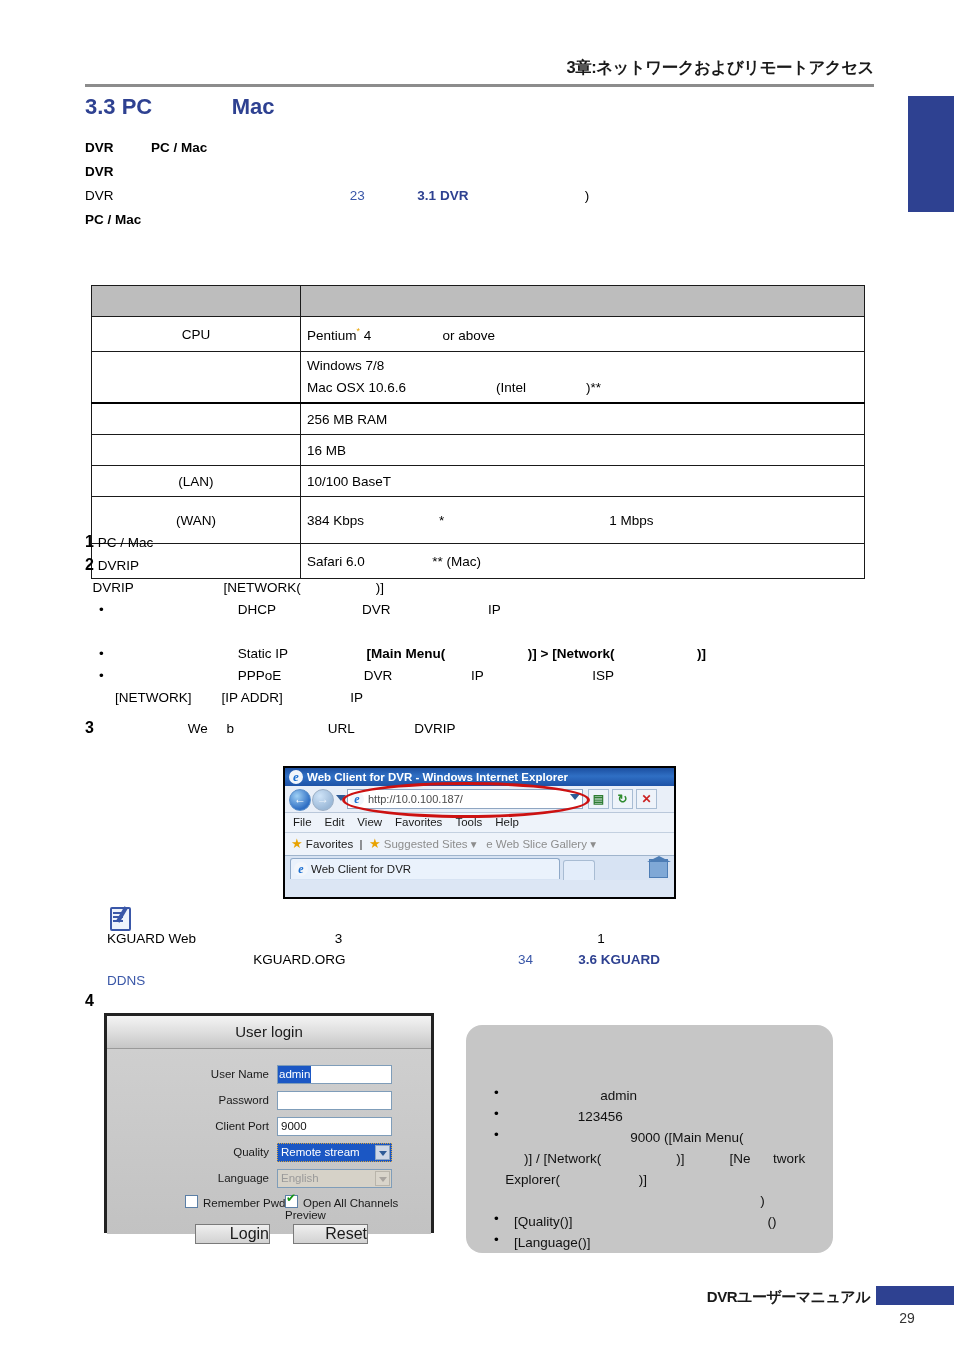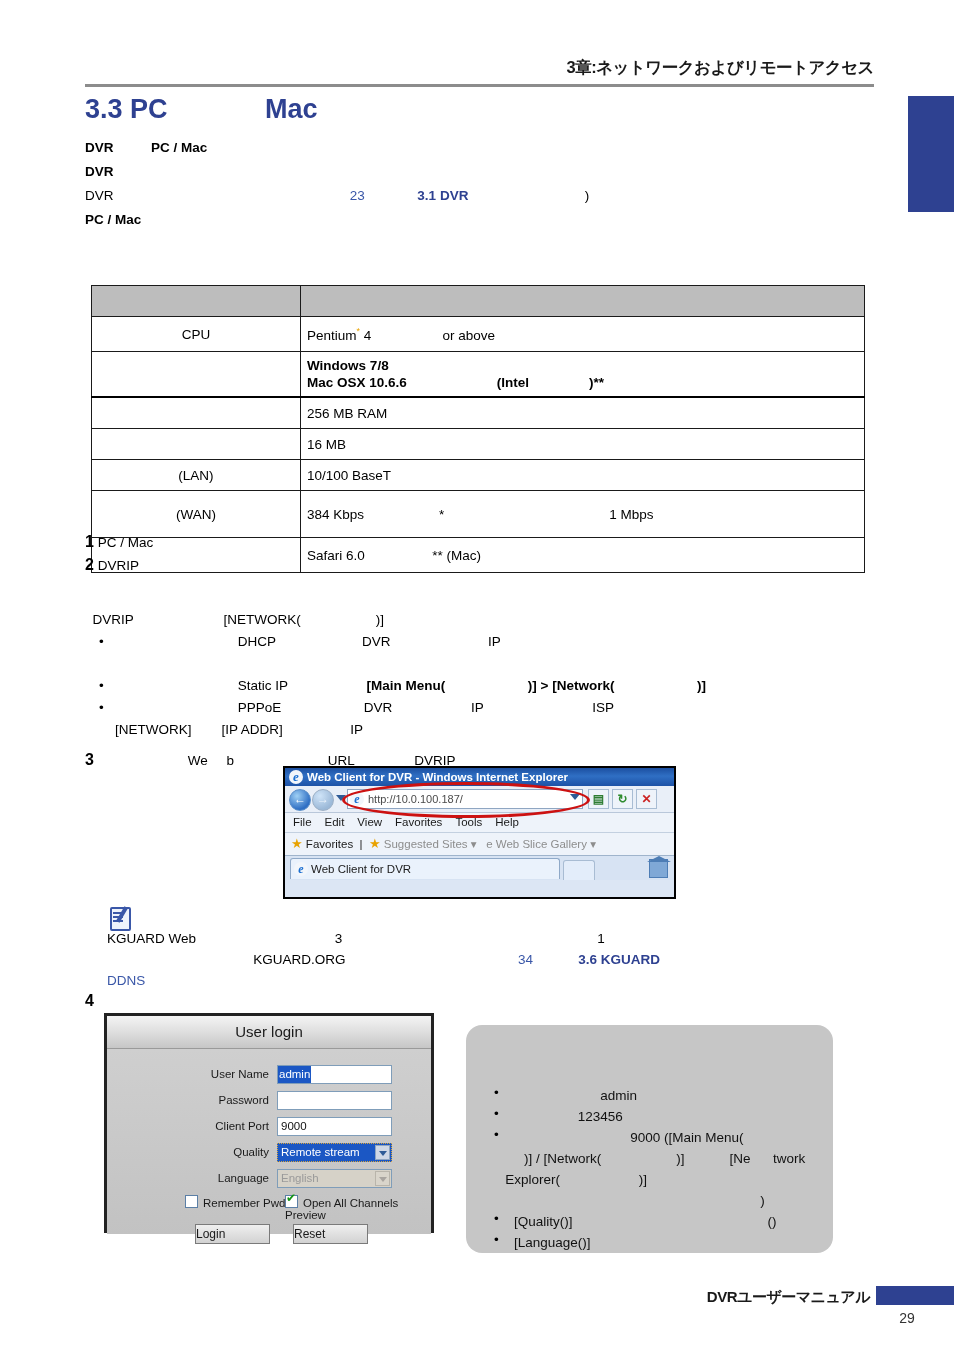--- a/index.html
+++ b/index.html
@@ -21,21 +21,21 @@
   .hdr-rule{
     position:absolute;left:85px;top:84px;width:789px;height:3px;background:#8c8c8c;
   }
   .blue-tab{
     position:absolute;left:908px;top:96px;width:46px;height:116px;background:#2e4191;
   }
 
   
   .sec-title{
     position:absolute;left:85px;top:94px;
-    font-size:27px;font-weight:bold;color:#2e4191;letter-spacing:0px;
+    font-size:22px;font-weight:bold;color:#2e4191;letter-spacing:0px;
     white-space:pre;
   }
 
   
   .intro{position:absolute;left:85px;top:136px;width:800px;font-size:13.5px;line-height:24px;}
   .intro .ln{white-space:pre;height:24px;}
   .b{font-weight:bold;}
   .lnk{color:#3a57a8;}
   .lnk-b{color:#2e4191;font-weight:bold;}
 
@@ -43,31 +43,31 @@
   .spec{
     position:absolute;left:91px;top:285px;width:774px;
     border-collapse:collapse;font-size:13.5px;
   }
   .spec td{border:1px solid #1a1a1a;padding:3px 6px;vertical-align:middle;}
   .spec .colA{width:196px;text-align:center;}
   .spec .colB{width:auto;text-align:left;white-space:pre;}
   .spec tr.head td{background:#bdbdbd;height:24px;}
   .spec tr.os td{border-bottom:2px solid #000;}
   .r-cpu td{height:28px;}
-  .r-os  td{height:38px;line-height:17px;font-weight:bold;}
+  .r-os  td{height:38px;line-height:22px;}
   .r-mem td,.r-vid td,.r-lan td{height:24px;}
   .r-wan td{height:40px;}
   .r-brw td{height:28px;}
   sup.star{font-size:9px;vertical-align:super;}
 
   
   .steps{position:absolute;left:85px;top:531px;width:810px;font-size:13.5px;}
   .step{position:relative;white-space:pre;line-height:22px;}
   .num{font-weight:bold;font-size:16px;}
-  .sub{white-space:pre;line-height:22px;margin-top:32px;}
+  .sub{white-space:pre;line-height:22px;}
   .bul{white-space:pre;line-height:22px;}
   .bul .dot{display:inline-block;width:30px;text-align:left;padding-left:14px;}
 
   
   .ie{
     position:absolute;left:283px;top:766px;width:393px;height:133px;
     border:2px solid #000;box-sizing:border-box;background:#dce6f4;
     overflow:hidden;
   }
   .ie-title{
@@ -188,21 +188,21 @@
   .selhl{position:absolute;left:0;top:0;background:#1b57c4;color:#fff;padding:0 1px;}
   .chkrow{position:absolute;top:146px;left:0;width:100%;font-size:11.5px;color:#1a1a1a;}
   .cbox{display:inline-block;width:11px;height:11px;background:#fff;border:1px solid #5b7fa6;
      vertical-align:-1px;margin-right:5px;position:relative;}
   .cbox.checked:after{content:"✔";position:absolute;left:0px;top:-5px;color:#149514;font-size:12px;}
   .c1{position:absolute;left:78px;}
   .c2{position:absolute;left:178px;}
   .btnrow{position:absolute;top:175px;left:0;width:100%;}
   .dbtn{position:absolute;width:75px;height:20px;
      background:linear-gradient(180deg,#efefef,#d2d2d2);border:1px solid #7a7a7a;
-     box-sizing:border-box;font-size:12px;text-align:left;line-height:18px;color:#1a1a1a;}
+     box-sizing:border-box;font-size:16px;text-align:right;line-height:18px;color:#1a1a1a;}
   .b1{left:88px;} .b2{left:186px;}
 
   
   .callout{
     position:absolute;left:466px;top:1025px;width:367px;height:228px;
     background:#c6c6c6;border-radius:16px;box-sizing:border-box;padding:0;
   }
   .callout .cl{position:absolute;font-size:13.5px;line-height:21px;white-space:pre;color:#111;}
   .callout .bdot{position:absolute;font-size:13.5px;}
 

